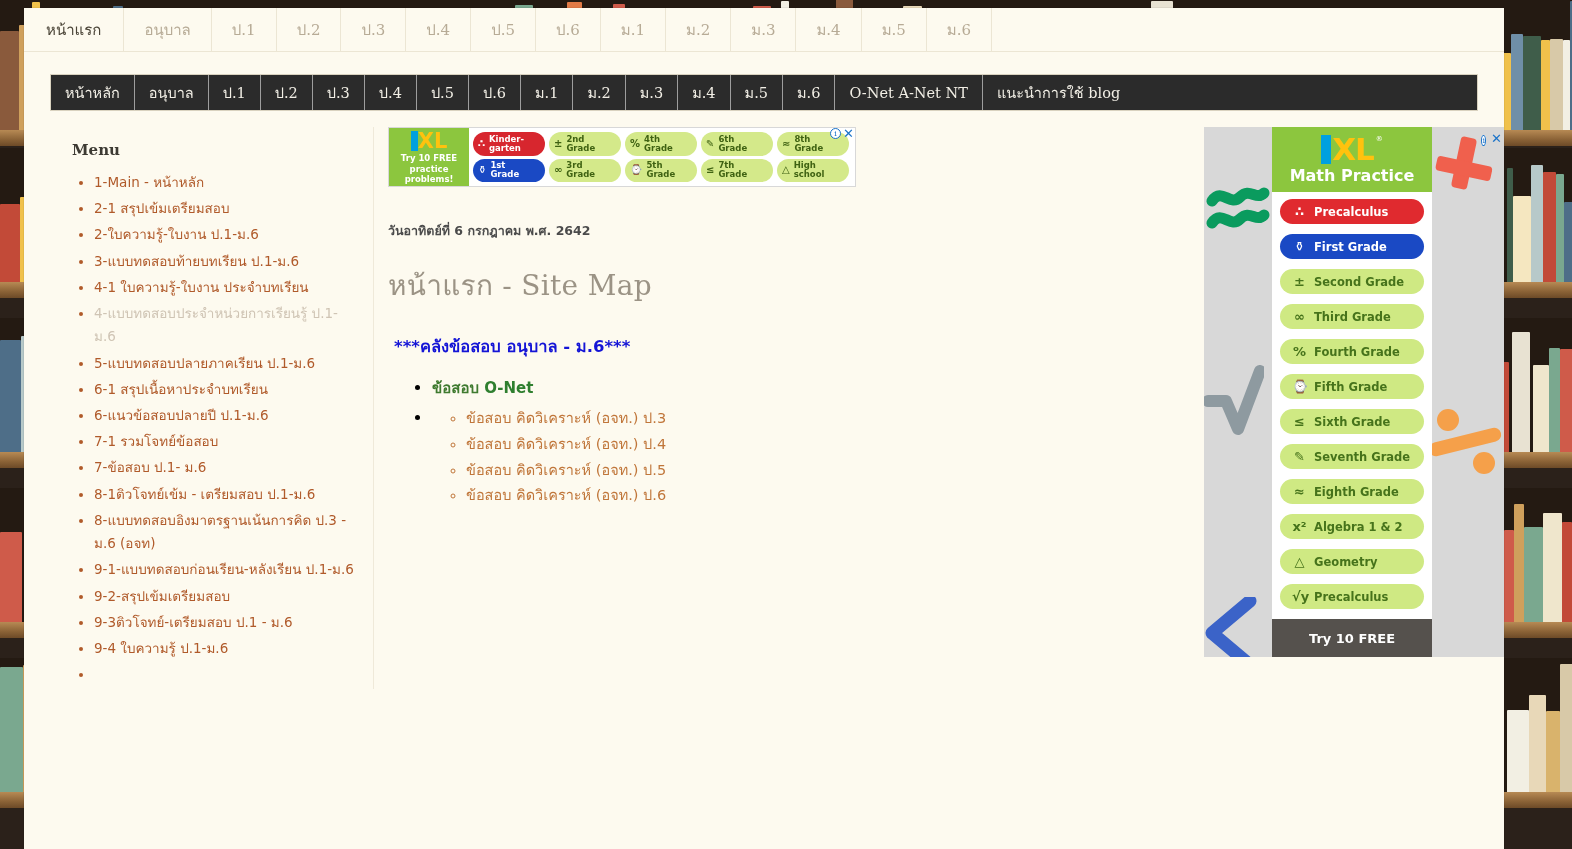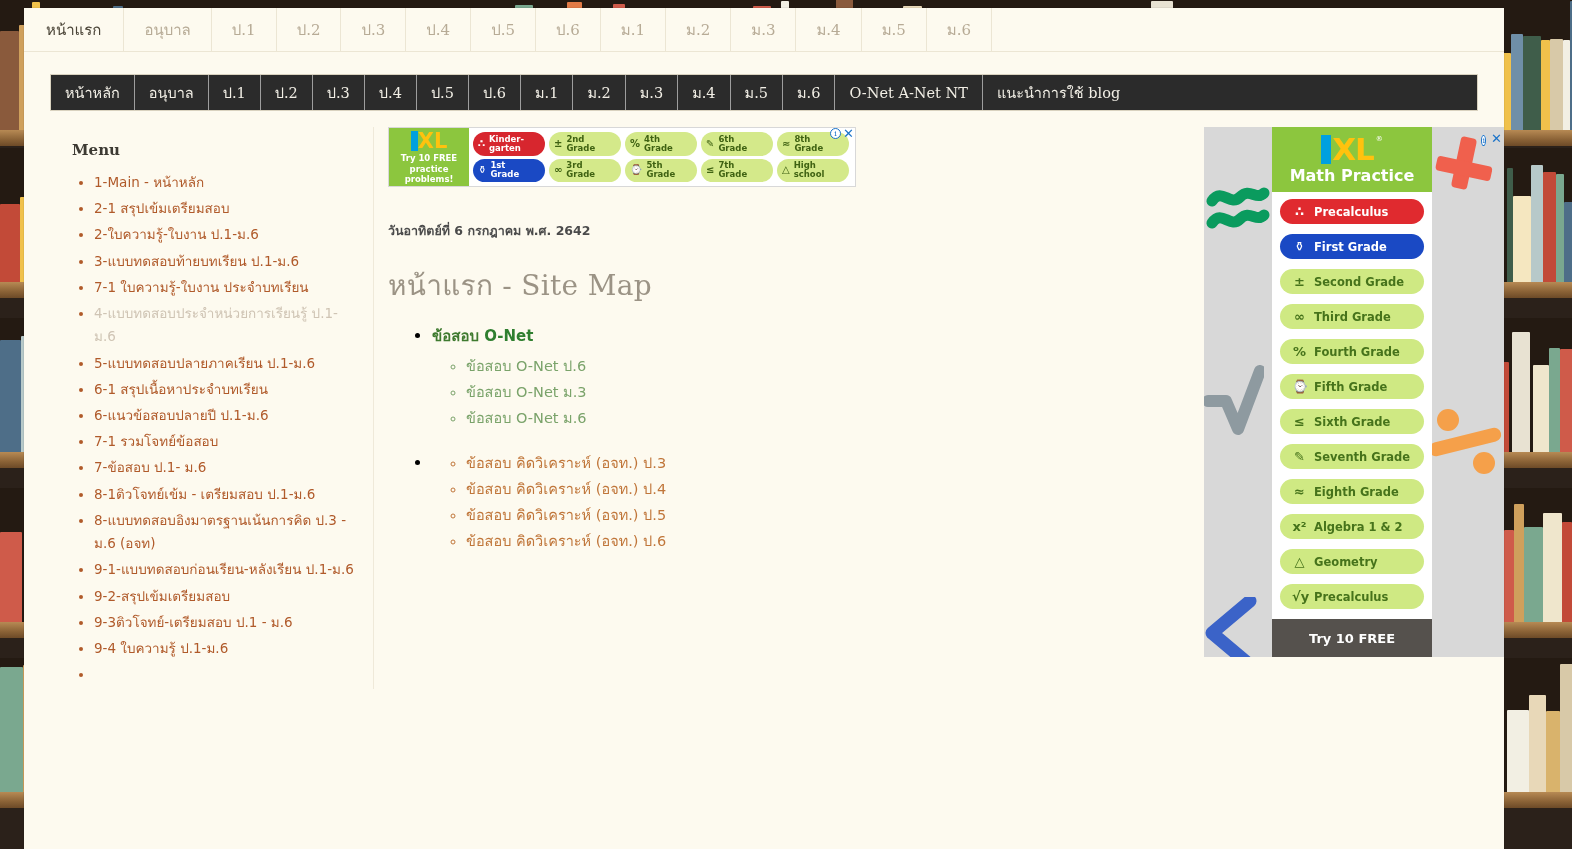--- a/index.html
+++ b/index.html
@@ -956,21 +956,21 @@
 
   <div id="columns">
 
     <div id="sidebar">
       <h3>Menu</h3>
       <ul id="sidebar-list">
           <li><span>1-Main - หน้าหลัก</span></li>
           <li><span>2-1 สรุปเข้มเตรียมสอบ</span></li>
           <li><span>2-ใบความรู้-ใบงาน ป.1-ม.6</span></li>
           <li><span>3-แบบทดสอบท้ายบทเรียน ป.1-ม.6</span></li>
-          <li><span>7-1 ใบความรู้-ใบงาน ประจำบทเรียน</span></li>
+          <li><span>4-1 ใบความรู้-ใบงาน ประจำบทเรียน</span></li>
           <li class="dim"><span>4-แบบทดสอบประจำหน่วยการเรียนรู้ ป.1-ม.6</span></li>
           <li><span>5-แบบทดสอบปลายภาคเรียน ป.1-ม.6</span></li>
           <li><span>6-1 สรุปเนื้อหาประจำบทเรียน</span></li>
           <li><span>6-แนวข้อสอบปลายปี ป.1-ม.6</span></li>
           <li><span>7-1 รวมโจทย์ข้อสอบ</span></li>
           <li><span>7-ข้อสอบ ป.1- ม.6</span></li>
           <li><span>8-1ติวโจทย์เข้ม - เตรียมสอบ ป.1-ม.6</span></li>
           <li><span>8-แบบทดสอบอิงมาตรฐานเน้นการคิด ป.3 - ม.6 (อจท)</span></li>
           <li><span>9-1-แบบทดสอบก่อนเรียน-หลังเรียน ป.1-ม.6</span></li>
           <li><span>9-2-สรุปเข้มเตรียมสอบ</span></li>
@@ -1068,30 +1068,26 @@
             </div>
           </div>
         <div class="adch">
           <span class="i-circ">i</span>
           <span class="x-btn">✕</span>
         </div>
       </div>
 
       <div id="datestamp">วันอาทิตย์ที่ 6 กรกฎาคม พ.ศ. 2642</div>
       <div id="post-title">หน้าแรก - Site Map</div>
+      <div id="post-sub">***คลังข้อสอบ อนุบาล - ม.6***</div>
 
       <div id="post-body">
         <ul id="groups-root">
             <li>
               <div class="grp-head"><span>ข้อสอบ </span><span class="en">O-Net</span></div>
-              <ul>
-                <li class="green">ข้อสอบ O-Net ป.6</li>
-                <li class="green">ข้อสอบ O-Net ม.3</li>
-                <li class="green">ข้อสอบ O-Net ม.6</li>
-              </ul>
             </li>
             <li>
               <ul>
                 <li>ข้อสอบ คิดวิเคราะห์ (อจท.) ป.3</li>
                 <li>ข้อสอบ คิดวิเคราะห์ (อจท.) ป.4</li>
                 <li>ข้อสอบ คิดวิเคราะห์ (อจท.) ป.5</li>
                 <li>ข้อสอบ คิดวิเคราะห์ (อจท.) ป.6</li>
               </ul>
             </li>
           </ul>

